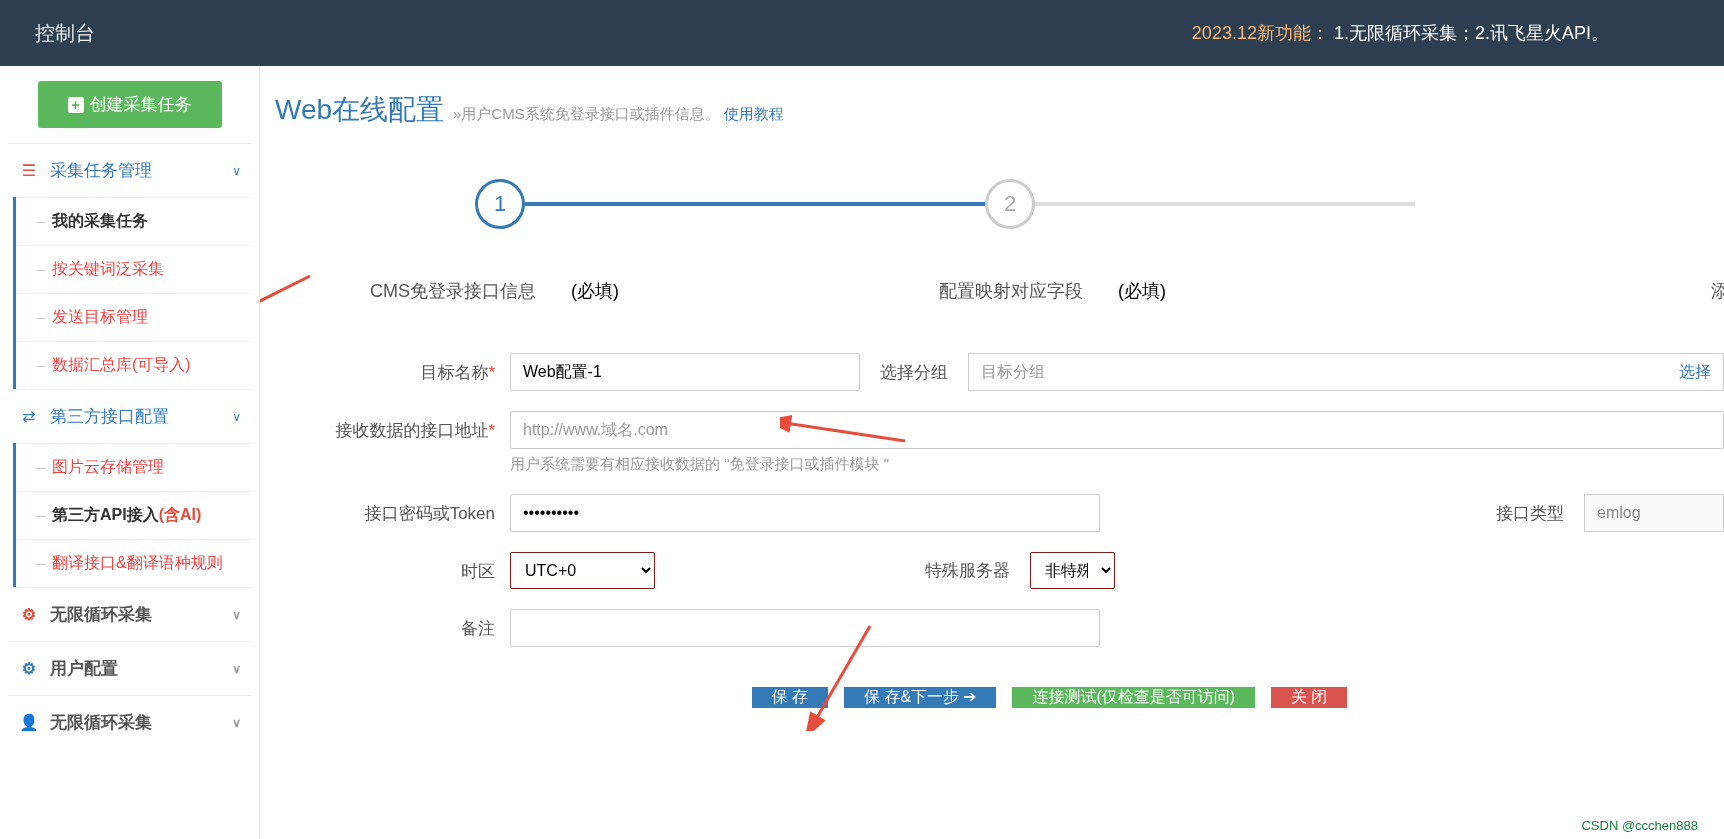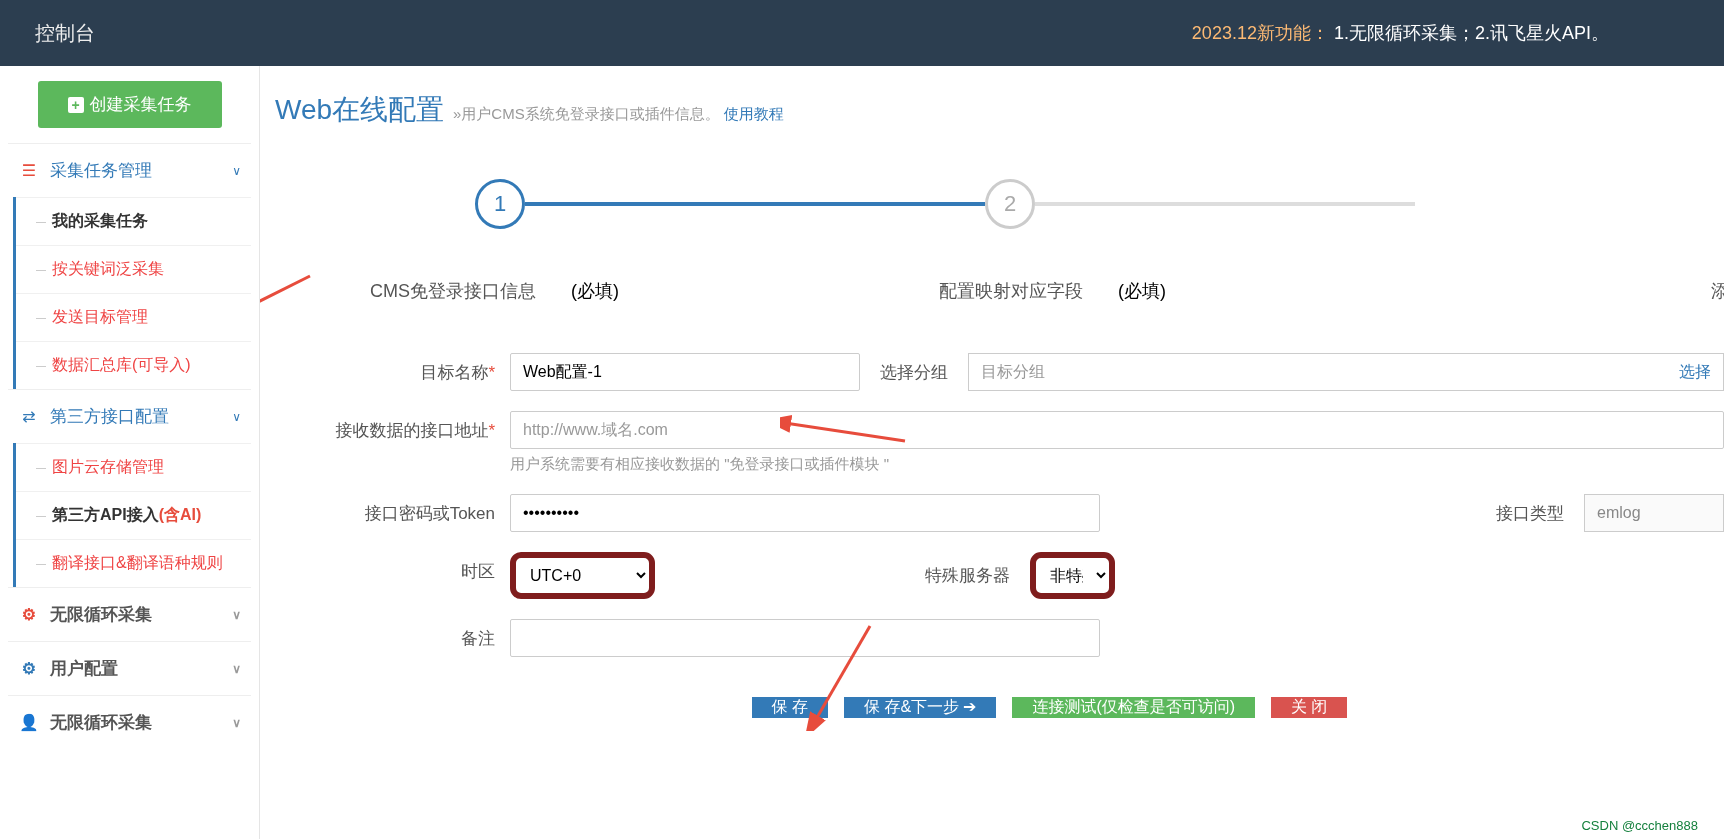--- a/index.html
+++ b/index.html
@@ -53,21 +53,21 @@
     
     .form { margin: 50px 0 0 0; }
     .form-row { display: flex; align-items: flex-start; margin-bottom: 20px; }
     .form-label { width: 235px; text-align: right; padding-right: 15px; font-size: 17px; color: #555; padding-top: 8px; }
     .form-label .star { color: #e74c3c; }
     .form-control { flex: 1; display: flex; align-items: center; gap: 20px; }
     input[type=text], input[type=password] { border: 1px solid #ccc; padding: 9px 12px; font-size: 16px; border-radius: 2px; width: 100%; }
     input::placeholder { color: #999; }
     .inp-sm { width: 350px !important; flex: none; }
     .inp-md { width: 590px !important; flex: none; }
-    select { border: 6px solid #7f1d1d; padding: 8px 10px; font-size: 16px; border-radius: 11px; background: #fff; }
+    select { border: 1px solid #7f1d1d; padding: 8px 10px; font-size: 16px; border-radius: 2px; background: #fff; }
     .sel-sm { width: 145px; }
     .sel-xs { width: 85px; }
     .readonly-box { border: 1px solid #ccc; padding: 9px 12px; font-size: 16px; background: #fafafa; color: #888; display: inline-block; min-width: 140px; }
     .group-box { display: inline-flex; align-items: center; border: 1px solid #ccc; padding: 0 0 0 0; }
     .group-box input { border: none; background: transparent; width: 300px; }
     .group-box a { color: #337ab7; padding: 0 12px; text-decoration: none; font-size: 16px; }
     .hint { color: #999; font-size: 15px; margin-top: 6px; }
     .side-label { font-size: 17px; color: #555; white-space: nowrap; }
     
     .actions { margin-top: 40px; text-align: center; padding-left: 100px; }

